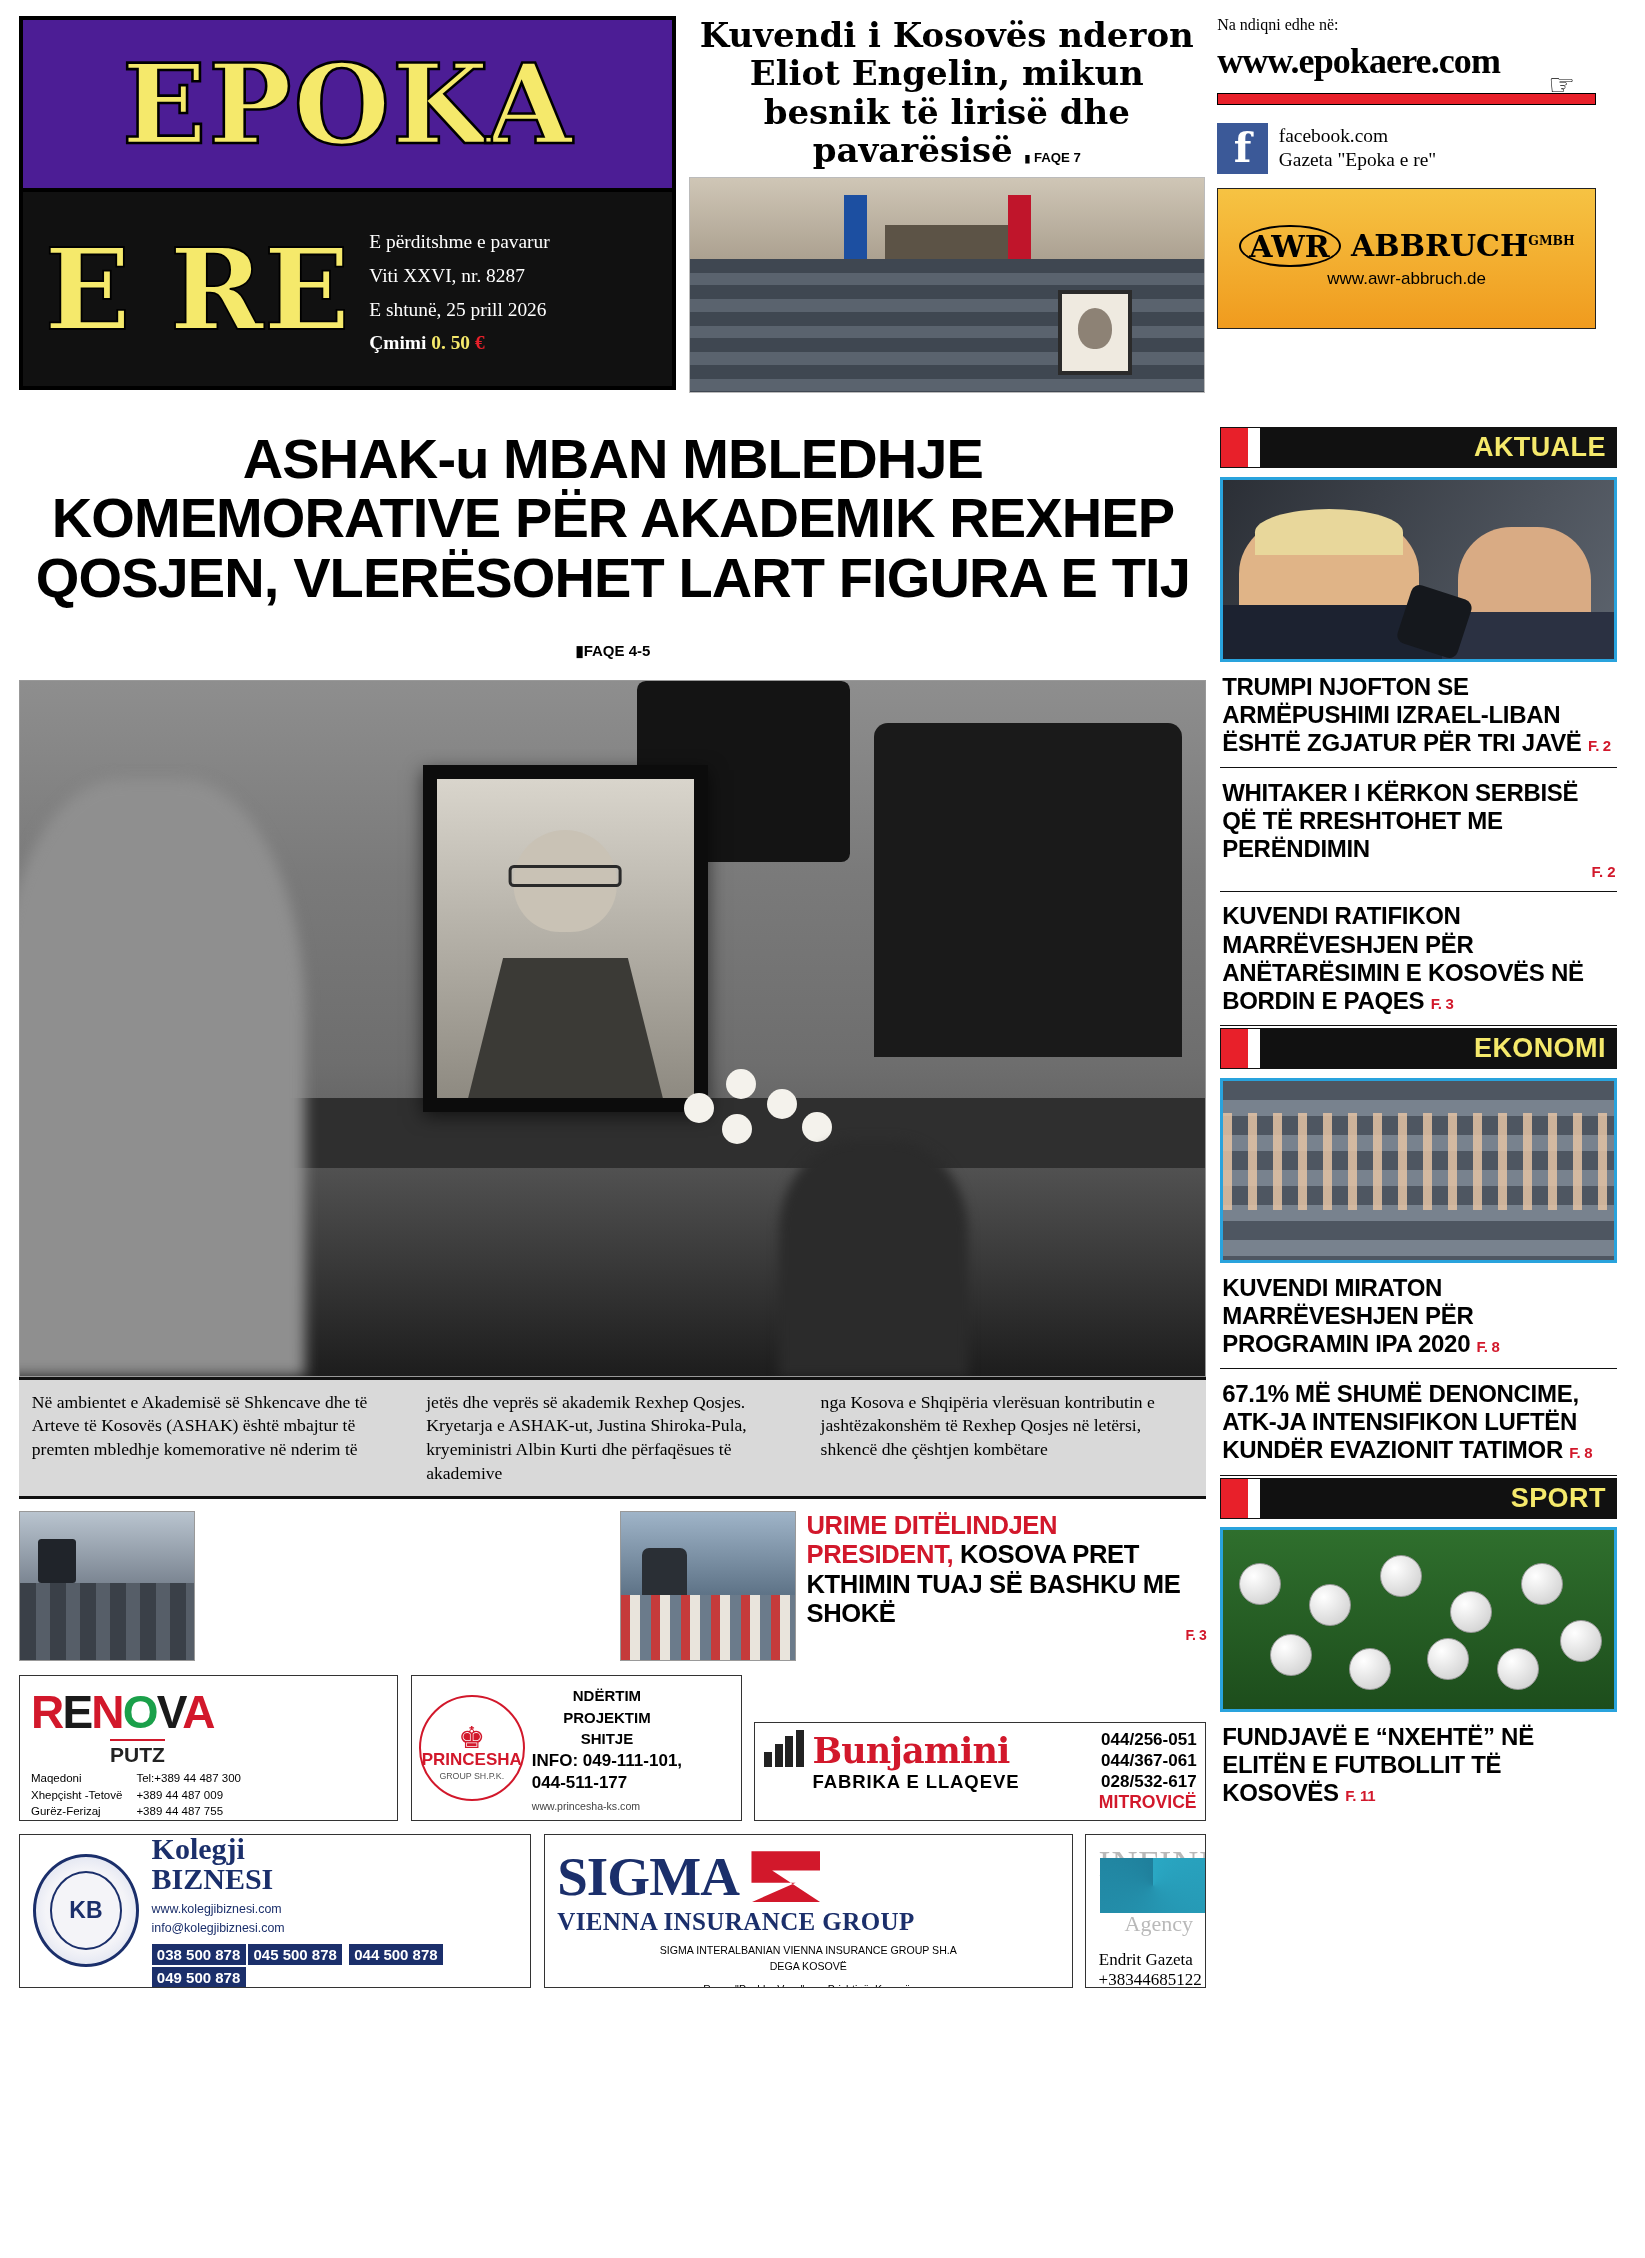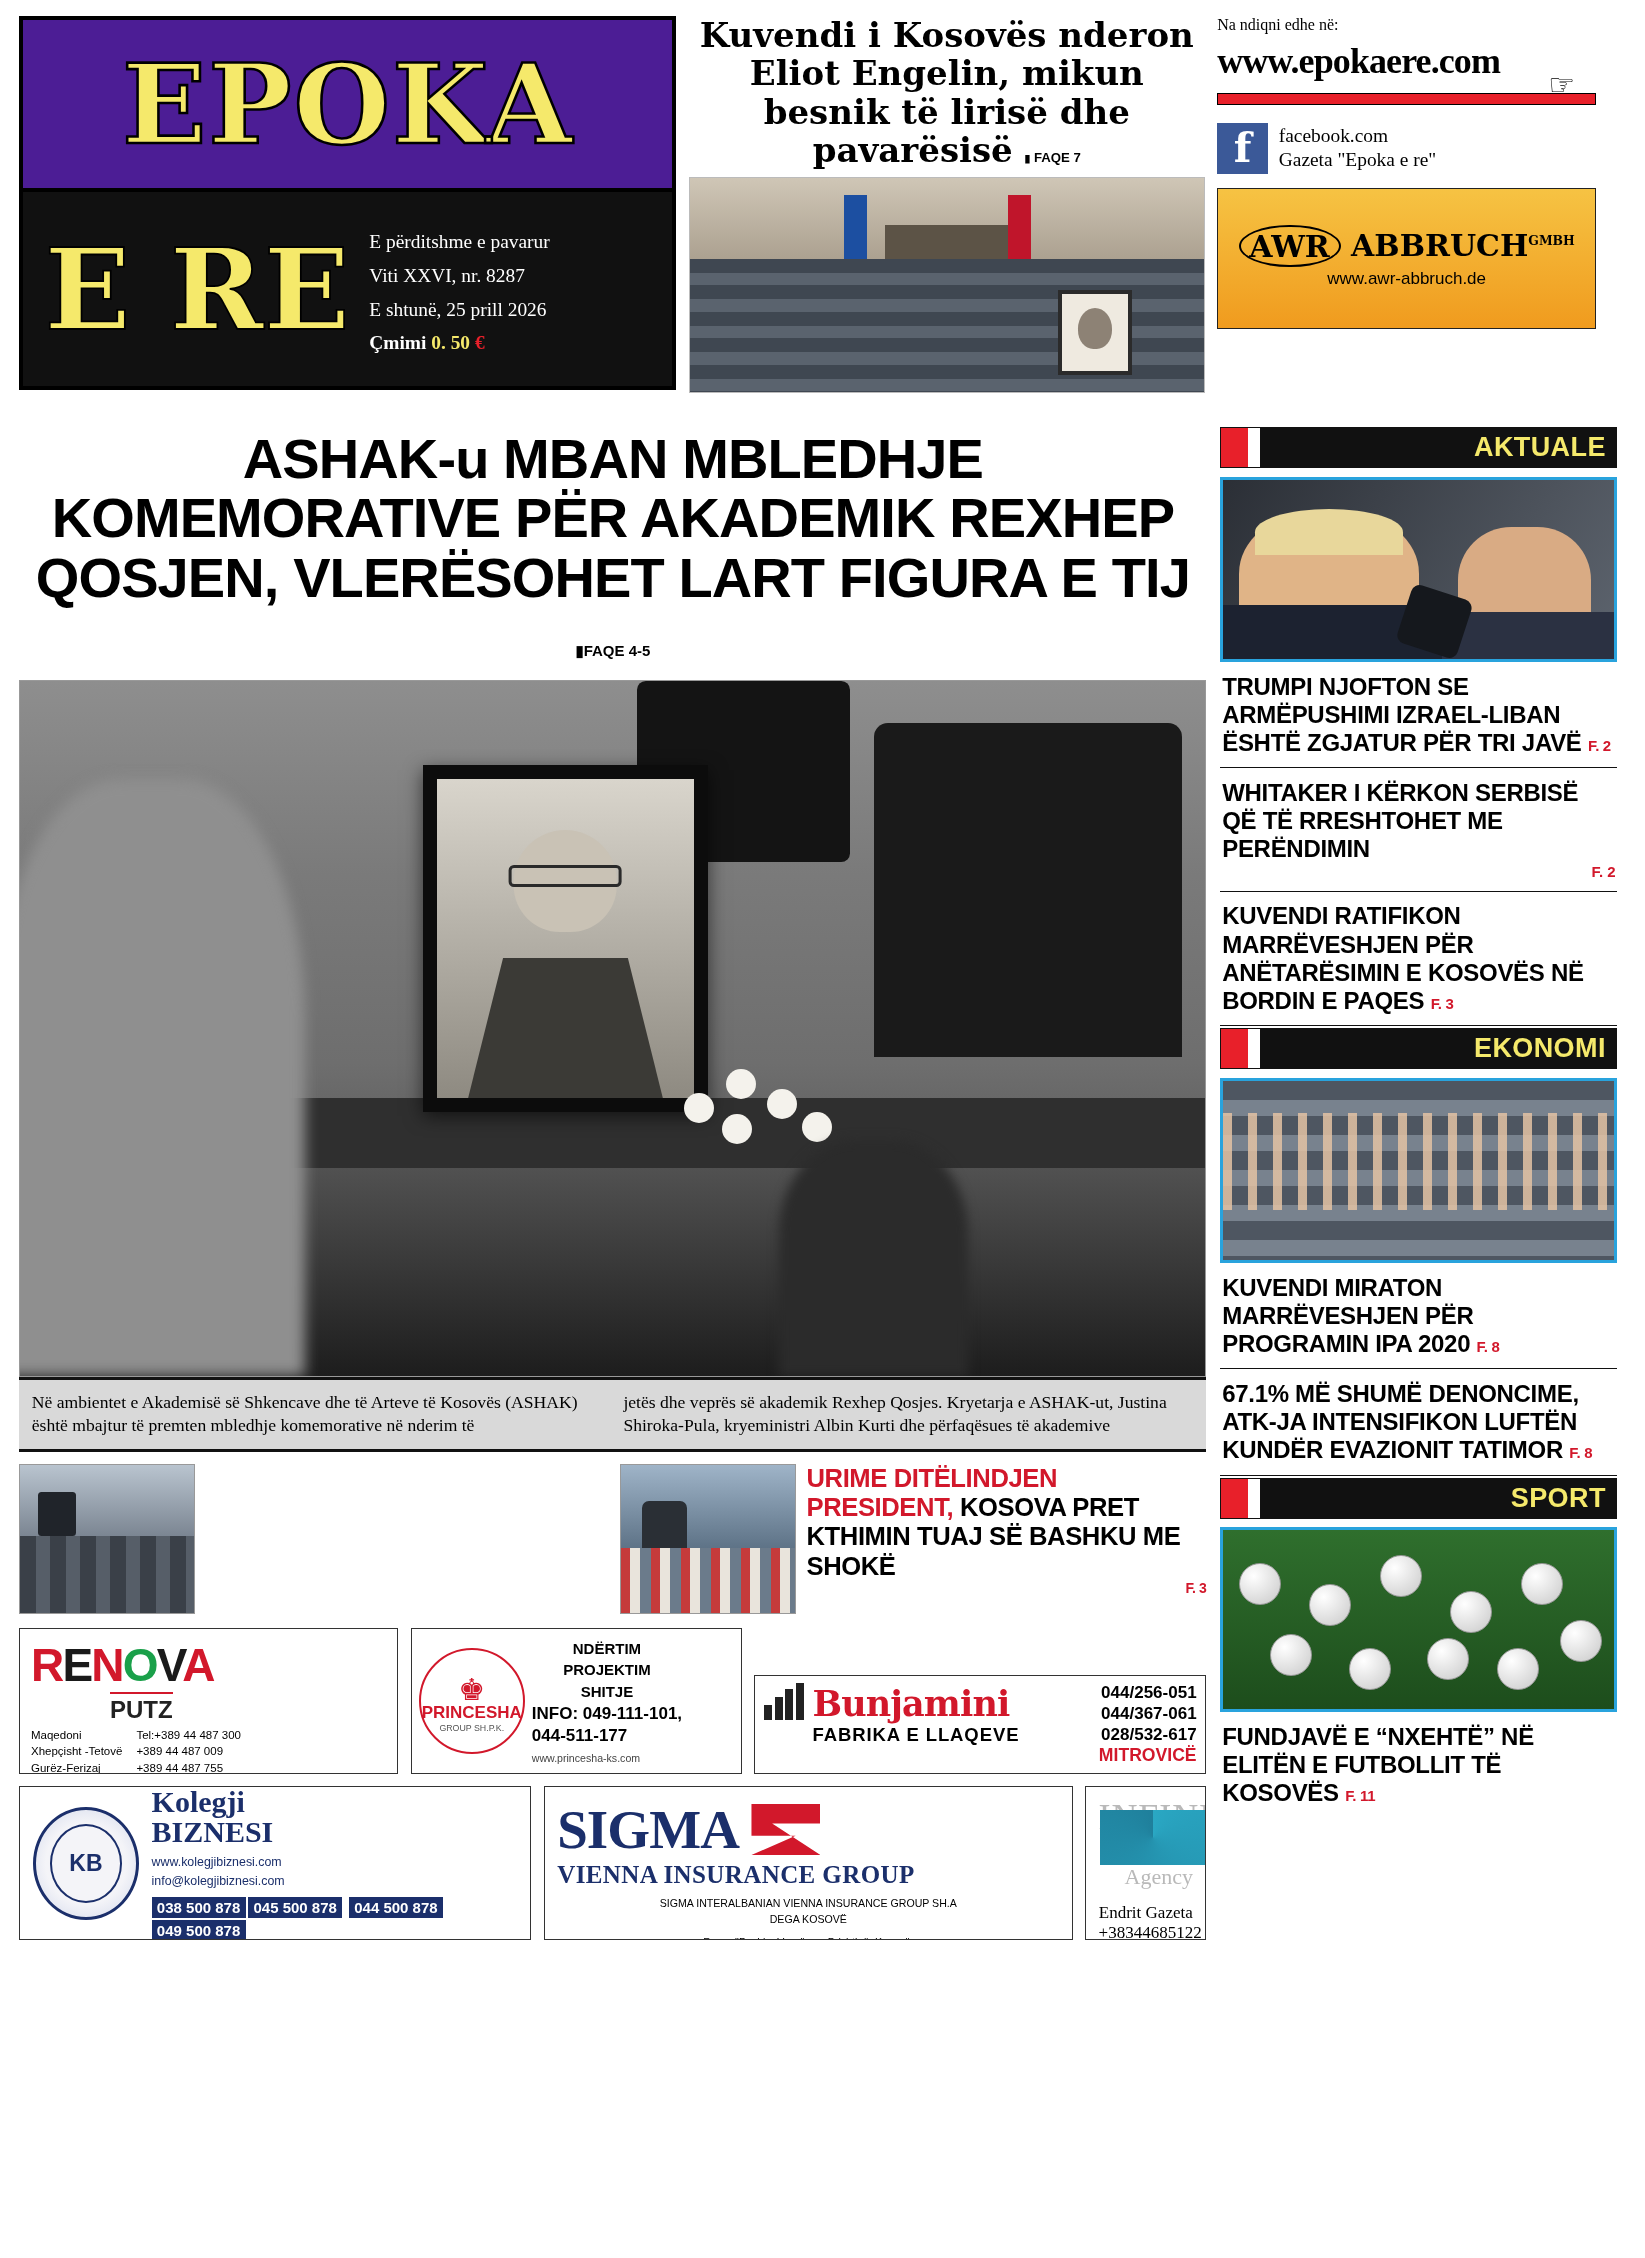--- a/index.html
+++ b/index.html
@@ -145,21 +145,21 @@
   .tz-text .pg { font-size:14px; }
   .tz-text.red-lead .lead { color:#d2182b; }
 
   
   .ads1 { display:flex; gap:12.4px; margin-top:14px; height:146px; }
   .ad { border:1.8px solid #333; position:relative; overflow:hidden; background:#fff; }
   .ad-renova { width:379px; padding:8.8px 10.6px; }
   .renova-word { font-family:"Liberation Sans",sans-serif; font-weight:bold; font-size:46px; letter-spacing:-1.8px; }
   .renova-word .r1{color:#d2182b}.renova-word .e1{color:#1a1a1a}
   .renova-word .n1{color:#d2182b}.renova-word .o1{color:#1aa04a}.renova-word .v1{color:#1a1a1a}.renova-word .a1{color:#d2182b}
-  .renova-putz { font-size:24px; font-weight:bold; color:#222; border-top:2.6px solid #d2182b; display:inline-block; padding-top:1.8px; margin-left:79px; }
+  .renova-putz { font-size:21px; font-weight:bold; color:#222; border-top:2.6px solid #d2182b; display:inline-block; padding-top:1.8px; margin-left:79px; }
   .renova-small { font-size:11.5px; line-height:1.42; margin-top:3.5px; }
   .renova-cols { display:flex; gap:14px; }
   .ad-princesha { width:331px; display:flex; align-items:center; gap:7px; padding:7px; }
   .crown-circle { width:106px; height:106px; border:2.6px solid #d2182b; border-radius:50%; position:relative; }
   .crown-circle .cw { position:absolute; left:50%; top:22%; transform:translateX(-50%); font-size:30px; color:#d2182b; }
   .crown-circle .nm { position:absolute; left:0; right:0; top:52%; text-align:center; font-weight:bold; font-size:17px; color:#d2182b; }
   .crown-circle .sb { position:absolute; left:0; right:0; top:72%; text-align:center; font-size:8.8px; color:#555; }
   .pr-txt { font-size:15px; font-weight:bold; line-height:1.45; text-align:center; }
   .pr-info { font-weight:bold; font-size:17px; line-height:1.3; }
   .pr-url { font-size:10.6px; color:#444; margin-top:5.3px; }
@@ -327,20 +327,21 @@
           <i style="left:20%;top:52%"></i>
             <i style="left:62%;top:50%"></i>
         </div>
         <div class="lp-blur-l"></div>
         <div class="lp-blur-r"></div>
       </div>
 
       <div class="caption-band">
         <div>Në ambientet e Akademisë së Shkencave dhe të Arteve të Kosovës (ASHAK) është mbajtur të premten mbledhje komemorative në nderim të</div>
         <div>jetës dhe veprës së akademik Rexhep Qosjes. Kryetarja e ASHAK-ut, Justina Shiroka-Pula, kryeministri Albin Kurti dhe përfaqësues të akademive</div>
+        <div>nga Kosova e Shqipëria vlerësuan kontributin e jashtëzakonshëm të Rexhep Qosjes në letërsi, shkencë dhe çështjen kombëtare</div>
       </div>
 
       <div class="teasers">
         <div class="teaser">
           <div class="tz-photo tz1">
               <div class="r"></div>
               <div class="m"></div>
             </div>
         </div>
         <div class="teaser">

